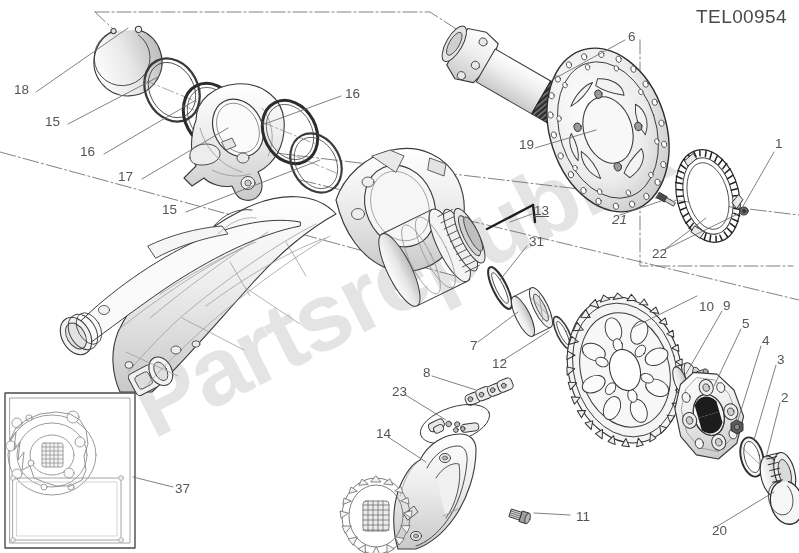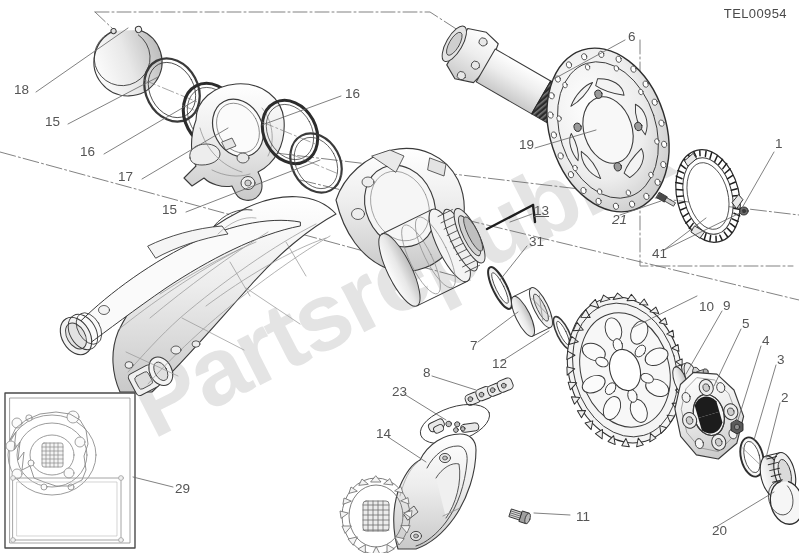--- a/index.html
+++ b/index.html
@@ -18,21 +18,21 @@
   #artboard{
     position:absolute;
     inset:0;
     width:799px;
     height:553px;
   }
   .code-label{
     position:absolute;
     top:6px;
     right:12px;
-    font-size:13px;
+    font-size:19px;
     letter-spacing:0.4px;
     color:#4a4a4a;
     font-family:"Liberation Sans", sans-serif;
     white-space:nowrap;
     user-select:none;
   }
   .callout{
     position:absolute;
     font-size:13.5px;
     color:#555555;
@@ -696,31 +696,31 @@
   <div class="callout" style="left:14px;  top:83px;">18</div>
   <div class="callout" style="left:45px;  top:115px;">15</div>
   <div class="callout" style="left:80px;  top:145px;">16</div>
   <div class="callout" style="left:118px; top:170px;">17</div>
   <div class="callout" style="left:162px; top:203px;">15</div>
   <div class="callout" style="left:345px; top:87px;">16</div>
   <div class="callout" style="left:628px; top:30px;">6</div>
   <div class="callout" style="left:519px; top:138px;">19</div>
   <div class="callout" style="left:775px; top:137px;">1</div>
   <div class="callout" style="left:612px; top:213px;font-style:italic;">21</div>
-  <div class="callout" style="left:652px; top:247px;">41</div>
+  <div class="callout" style="left:652px; top:247px;">22</div>
   <div class="callout" style="left:534px; top:204px;text-decoration:underline;">13</div>
   <div class="callout" style="left:529px; top:235px;">31</div>
   <div class="callout" style="left:470px; top:339px;">7</div>
   <div class="callout" style="left:492px; top:357px;">12</div>
   <div class="callout" style="left:423px; top:366px;">8</div>
   <div class="callout" style="left:392px; top:385px;">23</div>
   <div class="callout" style="left:376px; top:427px;">14</div>
   <div class="callout" style="left:576px; top:510px;">11</div>
   <div class="callout" style="left:699px; top:300px;">10</div>
   <div class="callout" style="left:723px; top:299px;">9</div>
   <div class="callout" style="left:742px; top:317px;">5</div>
   <div class="callout" style="left:762px; top:334px;">4</div>
   <div class="callout" style="left:777px; top:353px;">3</div>
   <div class="callout" style="left:781px; top:391px;">2</div>
   <div class="callout" style="left:712px; top:524px;">20</div>
-  <div class="callout" style="left:175px; top:482px;">29</div>
+  <div class="callout" style="left:175px; top:482px;">37</div>
 
 </div>
 
 </body></html>

